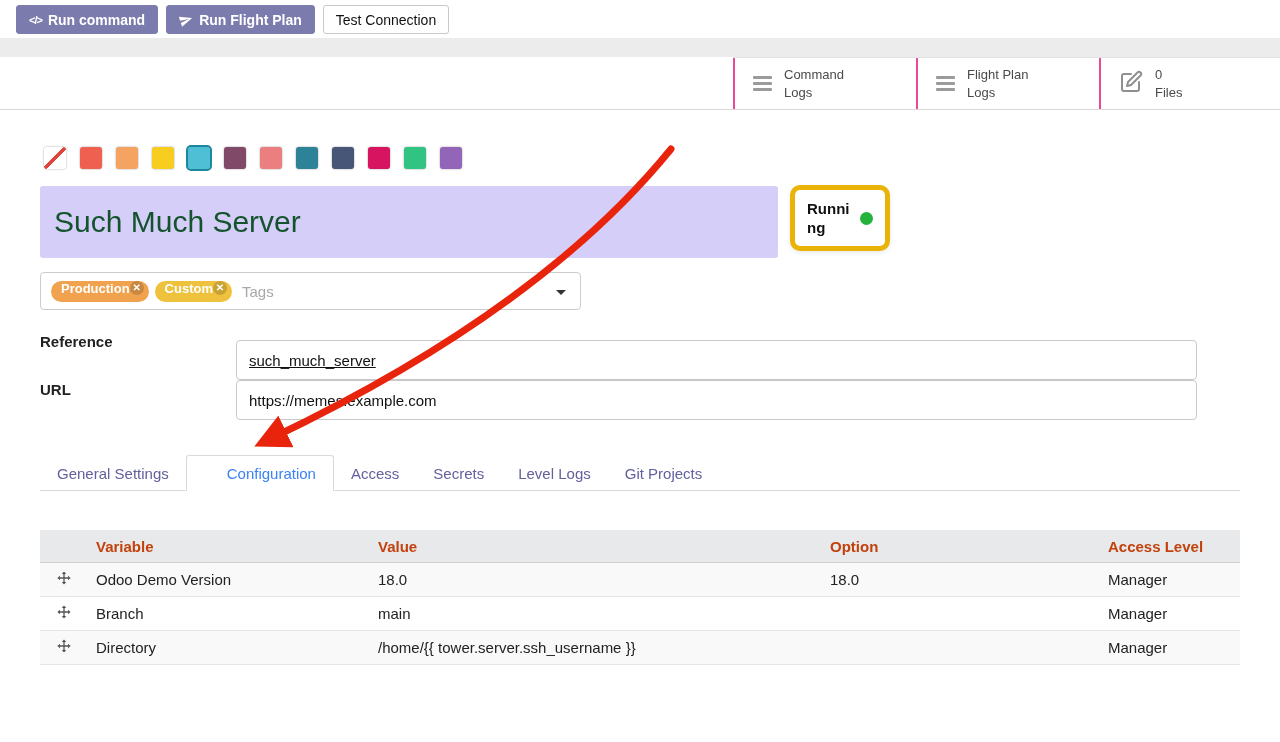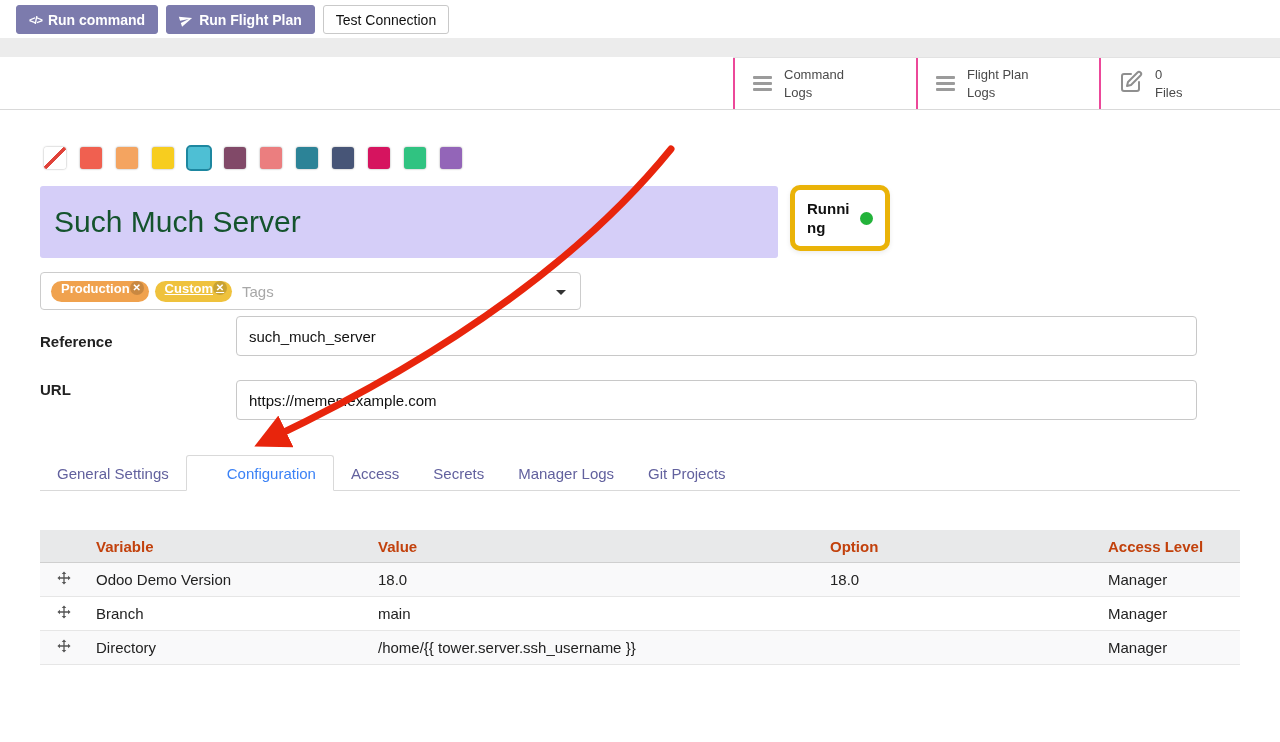--- a/index.html
+++ b/index.html
@@ -43,21 +43,21 @@
                padding:0 12px;box-sizing:border-box;cursor:pointer;}
   .status-label{font-weight:700;font-size:15px;width:50px;word-break:break-all;line-height:1.3;color:#111;}
   .status-dot{width:13px;height:13px;border-radius:50%;background:var(--status-green,#23B33A);flex:none;}
 
   
   .tags-box{position:absolute;top:272px;left:40px;width:541px;height:38px;border:1px solid #ccc;border-radius:4px;
             display:flex;align-items:center;padding:0 36px 0 10px;gap:6px;box-sizing:border-box;cursor:text;}
   .tag{height:21px;border-radius:11px;color:#fff;font-weight:700;font-size:13px;display:flex;align-items:flex-start;
        padding:0 5px 0 10px;cursor:pointer;white-space:nowrap;}
   .tag-production{background:var(--tag-production,#F0A24E);}
-  .tag-custom{background:var(--tag-custom,#EFC23D);text-decoration:underline;}
+  .tag-custom{background:var(--tag-custom,#EFC23D);}
   .tag .x{width:14px;height:14px;border-radius:50%;background:rgba(0,0,0,.16);display:flex;align-items:center;
           justify-content:center;font-size:10px;font-weight:700;color:#fff;cursor:pointer;}
   .tags-placeholder{color:#a8a8a8;font-size:15px;margin-left:4px;}
   .caret{position:absolute;right:14px;top:17px;width:0;height:0;border-left:5px solid transparent;
          border-right:5px solid transparent;border-top:5px solid #333;cursor:pointer;}
 
   
   .field-label{position:absolute;left:40px;font-weight:700;font-size:15px;color:#222;}
   .text-input{position:absolute;left:236px;width:961px;height:40px;border:1px solid #c8c8c8;border-radius:4px;
               font-size:15px;padding:0 12px;box-sizing:border-box;color:#111;background:#fff;
@@ -171,30 +171,30 @@
     </span>
     <span class="tag tag-custom">
       <span>Custom</span>
       <span class="x">✕</span>
     </span>
     <span class="tags-placeholder">Tags</span>
     <span class="caret"></span>
   </div>
 
   <div class="field-label" style="top:333px;">Reference</div>
-  <input class="text-input" style="top: 316px;" readonly="" value="such_much_server">
+  <input class="text-input" style="top: 340px; text-decoration: underline;" readonly="" value="such_much_server">
   <div class="field-label" style="top:381px;">URL</div>
   <input class="text-input" style="top: 380px;" readonly="" value="https://memes.example.com">
 
   <div class="tabs">
     <div class="tab">General Settings</div>
     <div class="tab active">Configuration</div>
     <div class="tab">Access</div>
     <div class="tab">Secrets</div>
-    <div class="tab">Manager Logs</div>
+    <div class="tab">Level Logs</div>
     <div class="tab">Git Projects</div>
   </div>
 
   <table class="cfg-table">
     <colgroup>
         <col style="width:48px">
         <col style="width:282px">
         <col style="width:452px">
         <col style="width:278px">
         <col style="width:140px">

